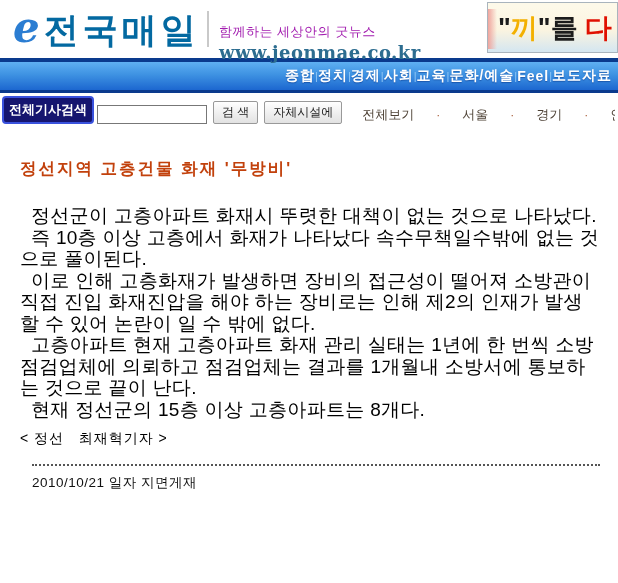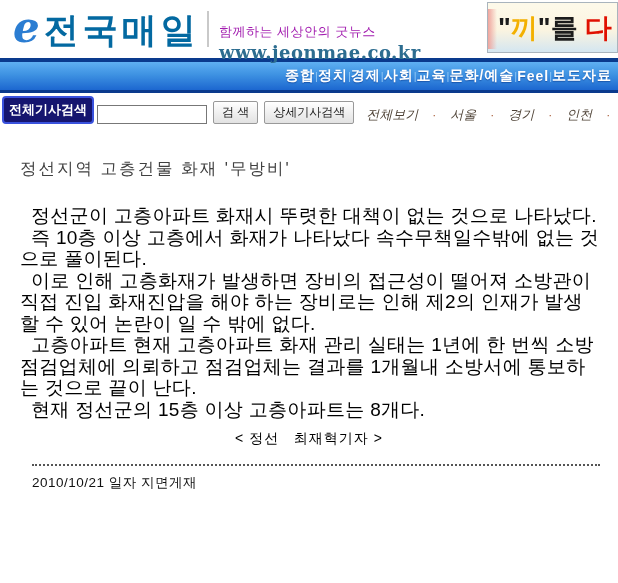--- a/index.html
+++ b/index.html
@@ -68,33 +68,33 @@
   }
   .btn {
     margin-left:6px; font-size:12px; color:#222; padding:2px 8px; white-space:nowrap;
     background:linear-gradient(#ffffff,#e2e2e2); border:1px solid #999;
     border-radius:2px; cursor:pointer;
   }
   .regions {
     margin-left:auto; display:flex; align-items:center; font-size:13px;
     color:#4e4236; white-space:nowrap; overflow:hidden;
   }
-  .region-link { cursor:pointer; margin:0 12px;font-style:italic; }
+  .region-link { cursor:pointer; margin:0 20px; }
   .region-dot { color:#a85c38; font-size:12px; margin:0 2px; }
 
   
   .article { padding:0 18px 0 20px; }
   .article-title {
-    margin-top:34px; font-size:16.5px; font-weight:normal; color:#404040;
+    margin-top:34px; font-size:16.5px; font-weight:bold; color:#c2410c;
     letter-spacing:2px;
   }
   .article-body { margin-top:25px; font-size:19px; line-height:21.5px; color:#000; }
   .article-body p { margin:0; text-indent:11px; letter-spacing:0.3px; }
   .reporter {
-    margin-top:10px; text-align:center; font-size:14px; color:#000;
+    margin-top:10px; text-align:left; font-size:14px; color:#000;
     letter-spacing:1px; white-space:pre; padding-right:2px;
   }
   .footer { margin:16px 18px 0 32px; }
   .dotted-sep { border-top:2px dotted #555; height:0; }
   .date-line { margin-top:8px; font-size:13.5px; color:#111; letter-spacing:0.5px; }
 </style>
 </head>
 <body>
 
 <div class="header">
@@ -128,21 +128,21 @@
   <span class="nav-sep">|</span>
   <span class="nav-item">Feel</span>
   <span class="nav-sep">|</span>
   <span class="nav-item">보도자료</span>
 </div>
 
 <div class="search-row">
   <span class="search-label">전체기사검색</span>
   <input class="search-input" type="text" value="" style="">
   <button class="btn">검 색</button>
-  <button class="btn">상세기사검색</button>
+  <button class="btn">자체시설에</button>
   <div class="regions">
     <span class="region-link">전체보기</span>
     <span class="region-dot">·</span>
     <span class="region-link">서울</span>
     <span class="region-dot">·</span>
     <span class="region-link">경기</span>
     <span class="region-dot">·</span>
     <span class="region-link">인천</span>
     <span class="region-dot">·</span>
     <span class="region-link">부산/영남</span>

